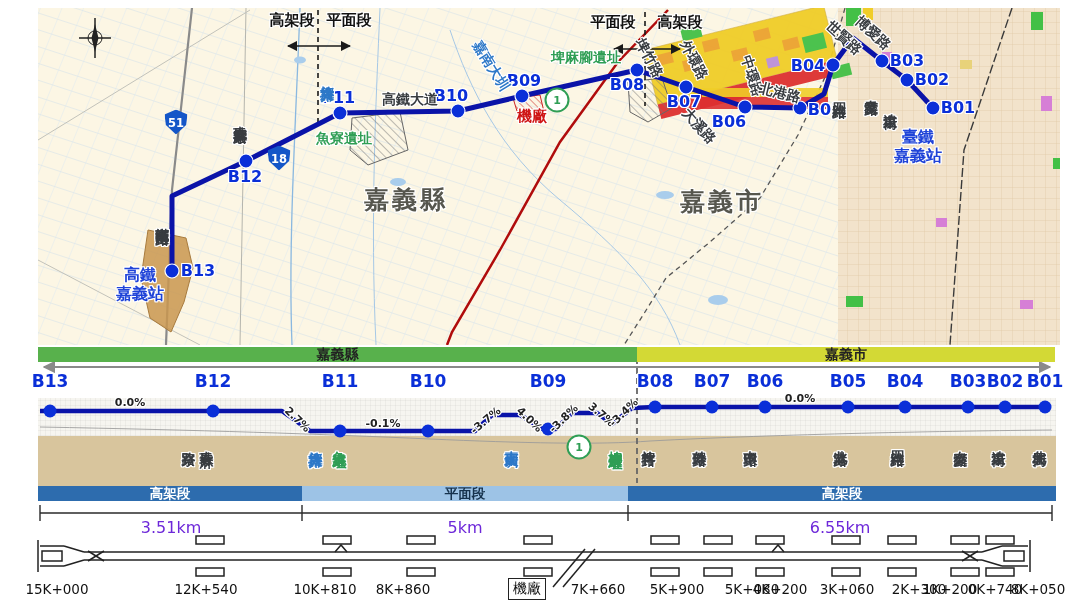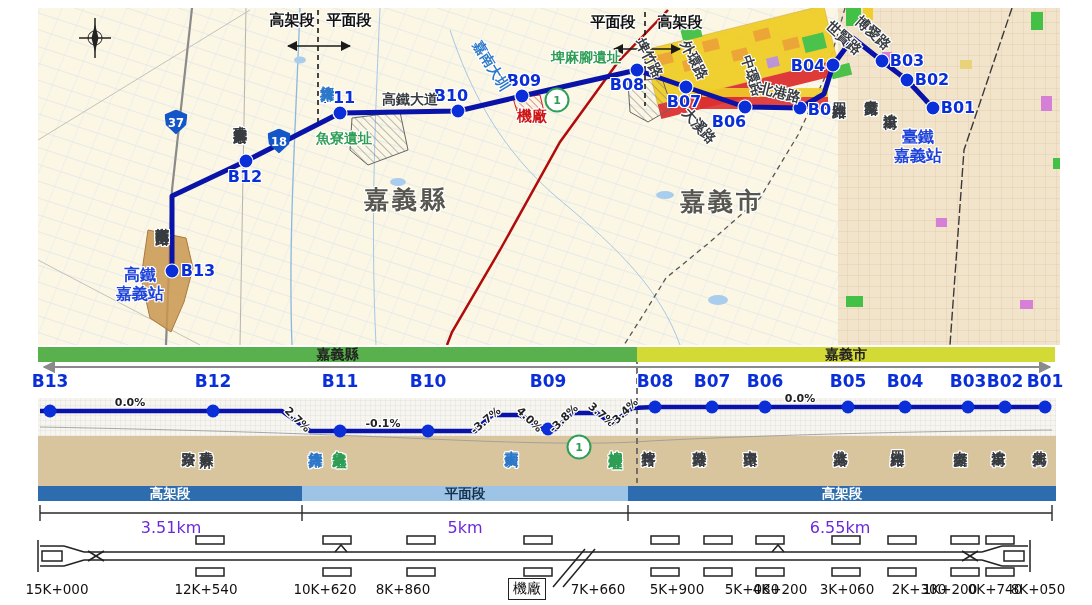--- a/index.html
+++ b/index.html
@@ -300,22 +300,22 @@
       <div class="lab halo road-dark" style="left: 649px; top: 58px; transform: translate(-50%, -50%) rotate(62deg);">埤竹路</div>
       <div class="lab halo road-dark" style="left: 694px; top: 60px; transform: translate(-50%, -50%) rotate(62deg);">外環路</div>
       <div class="lab halo road-dark" style="left: 752px; top: 76px; transform: translate(-50%, -50%) rotate(72deg);">中環路</div>
       <div class="lab halo road-dark" style="left: 780px; top: 93px; transform: translate(-50%, -50%) rotate(14deg);">北港路</div>
       <div class="lab halo road-dark vert" style="left: 839px; top: 93px;">四維路</div>
       <div class="lab halo road-dark vert" style="left: 871px; top: 90px;">友愛路</div>
       <div class="lab halo road-dark vert" style="left: 890px; top: 104px;">遠東街</div>
       <div class="lab halo road-dark" style="left: 699px; top: 126px; transform: translate(-50%, -50%) rotate(48deg);">大溪路</div>
       <div class="lab halo road-dark" style="left: 844px; top: 38px; transform: translate(-50%, -50%) rotate(42deg);">世賢路</div>
       <div class="lab halo road-dark" style="left: 873px; top: 33px; transform: translate(-50%, -50%) rotate(42deg);">博愛路</div>
-      <div class="shield sh-blue" style="left: 176px; top: 122px;">37</div>
-      <div class="shield sh-blue" style="left: 279px; top: 141px; text-align: center;">18</div>
+      <div class="shield sh-blue" style="left: 176px; top: 122px;">51</div>
+      <div class="shield sh-blue" style="left: 279px; top: 158px; text-align: center;">18</div>
       <div class="shield sh-plum" style="left: 557px; top: 100px;">1</div>
       <div class="shield sh-plum" style="left: 579px; top: 447px;">1</div>
       <div class="lab p-stn halo" style="left: 50px; top: 381px;">B13</div>
       <div class="lab p-stn halo" style="left: 213px; top: 381px;">B12</div>
       <div class="lab p-stn halo" style="left: 340px; top: 381px;">B11</div>
       <div class="lab p-stn halo" style="left: 428px; top: 381px;">B10</div>
       <div class="lab p-stn halo" style="left: 548px; top: 381px;">B09</div>
       <div class="lab p-stn halo" style="left: 655px; top: 381px;">B08</div>
       <div class="lab p-stn halo" style="left: 712px; top: 381px;">B07</div>
       <div class="lab p-stn halo" style="left: 765px; top: 381px;">B06</div>
@@ -348,21 +348,21 @@
       <div class="pr-road halo pr-dark" style="left: 999px; top: 440px;">遠東街</div>
       <div class="pr-road halo pr-dark" style="left: 1040px; top: 440px;">北興街</div>
       <div class="secbar elev" style="left: 38px; top: 486px; width: 264px; transform: none;">高架段</div>
       <div class="secbar grade" style="left: 302px; top: 486px; width: 326px; transform: none;">平面段</div>
       <div class="secbar elev" style="left: 628px; top: 486px; width: 428px; transform: none;">高架段</div>
       <div class="lab dist" style="left: 171px; top: 528px;">3.51km</div>
       <div class="lab dist" style="left: 465px; top: 528px; text-align: right;">5km</div>
       <div class="lab dist" style="left: 840px; top: 528px;">6.55km</div>
       <div class="lab chain" style="left: 57px; top: 589px;">15K+000</div>
       <div class="lab chain" style="left: 206px; top: 589px;">12K+540</div>
-      <div class="lab chain" style="left: 325px; top: 589px;">10K+620</div>
+      <div class="lab chain" style="left: 325px; top: 589px;">10K+810</div>
       <div class="lab chain" style="left: 403px; top: 589px;">8K+860</div>
       <div class="lab chain" style="left: 598px; top: 589px;">7K+660</div>
       <div class="lab chain" style="left: 677px; top: 589px;">5K+900</div>
       <div class="lab chain" style="left: 752px; top: 589px;">5K+080</div>
       <div class="lab chain" style="left: 780px; top: 589px;">4K+200</div>
       <div class="lab chain" style="left: 847px; top: 589px;">3K+060</div>
       <div class="lab chain" style="left: 899px; top: 589px; padding-left: 40px;">2K+300</div>
       <div class="lab chain" style="left: 950px; top: 589px;">1K+200</div>
       <div class="lab chain" style="left: 995px; top: 589px;">0K+740</div>
       <div class="lab chain" style="left: 1038px; top: 589px;">8K+050</div>

